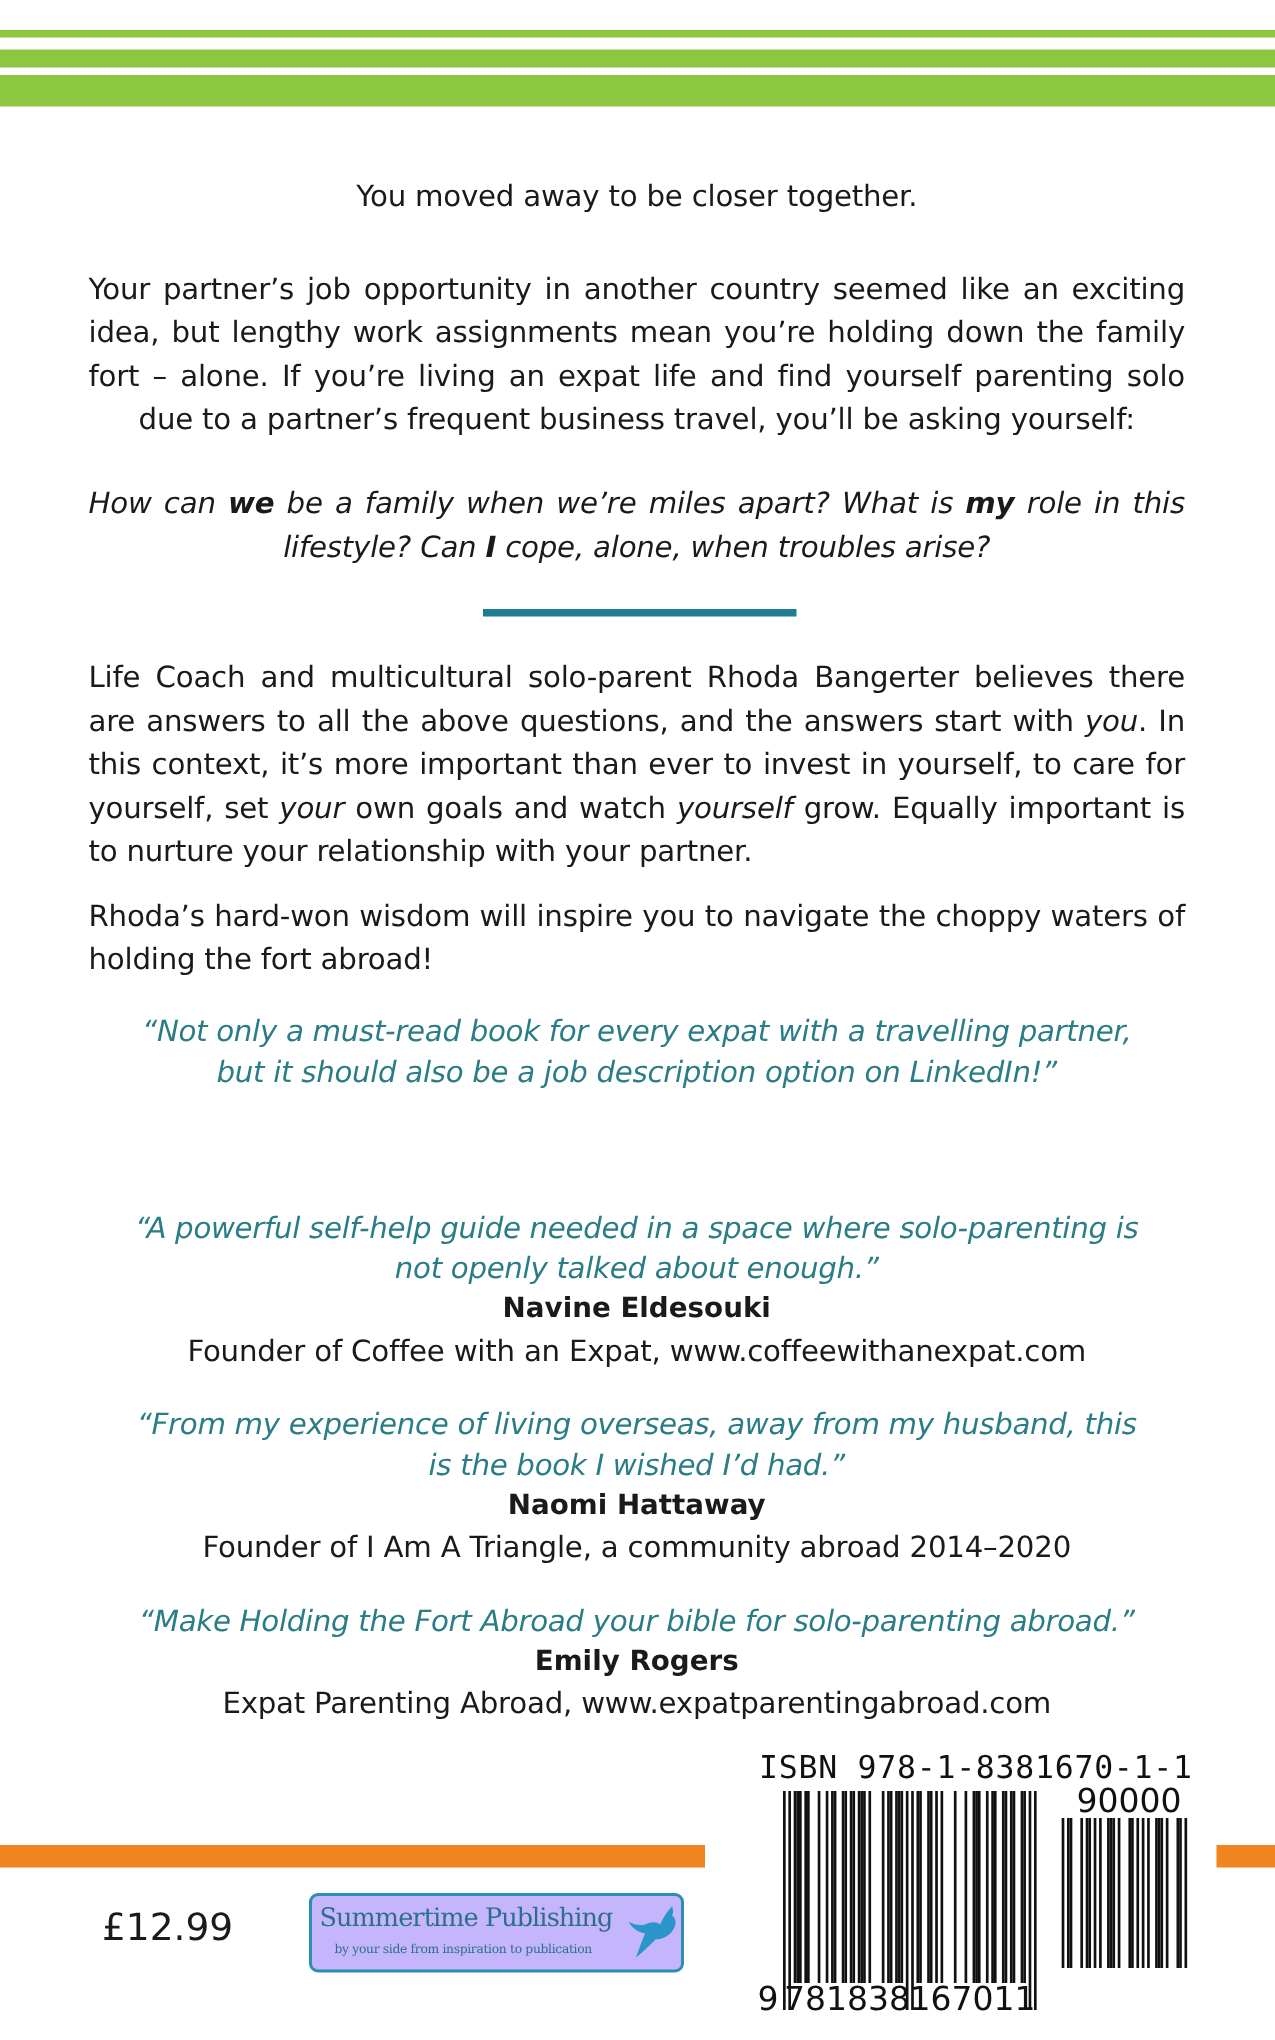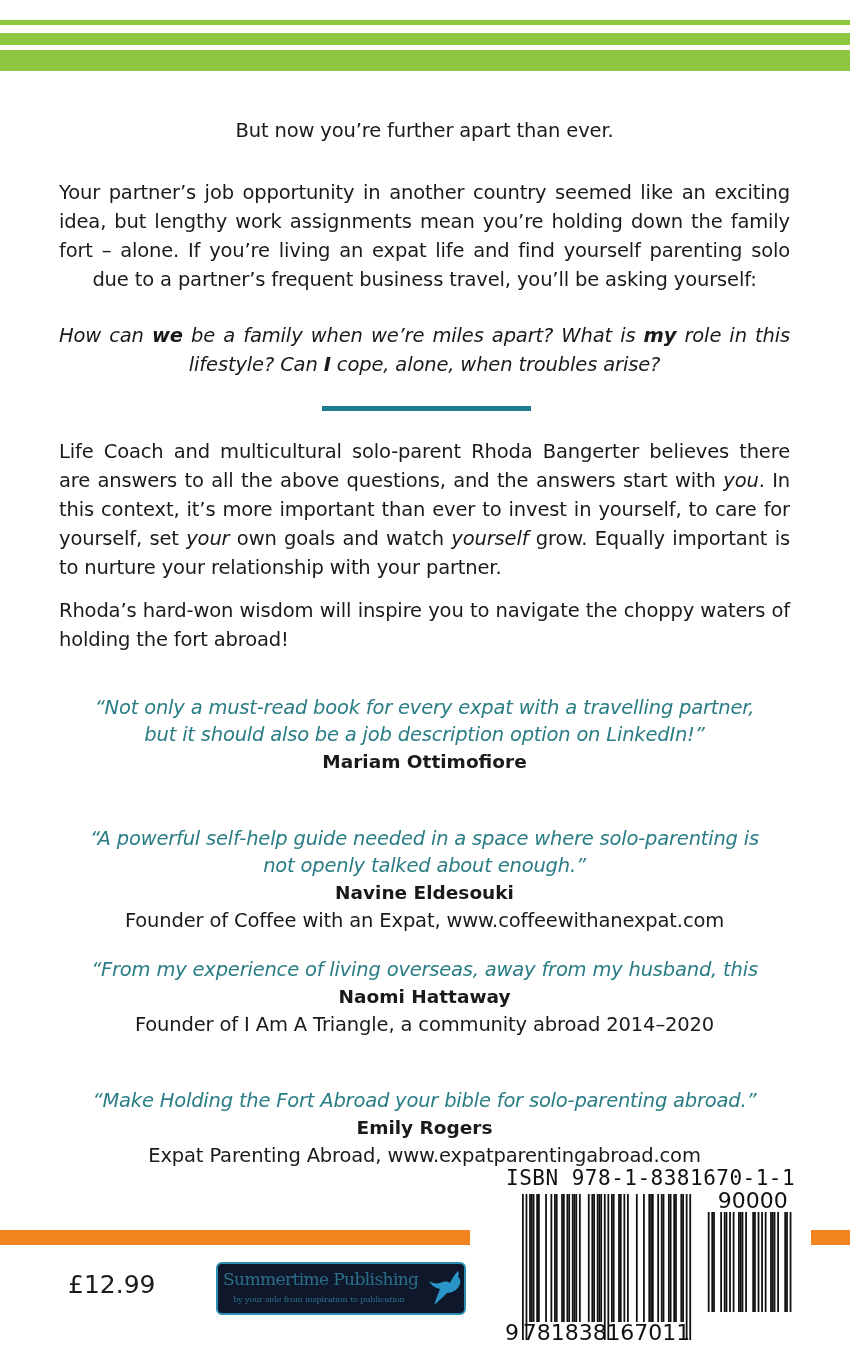--- a/index.html
+++ b/index.html
@@ -18,55 +18,55 @@
   em, .it { font-style: italic; }
   b { font-weight: bold; }
 
   #tagline { top: 116px; }
   #intro { top: 164px; margin-top: 14px; }
   #questions { top: 321px; }
   .divider { position: absolute; left: 322px; top: 406px; width: 209px; height: 5px; background: #1f7d91; }
   #bio { top: 437px; }
   #closing { top: 596px; }
 
-  .endorse { position: absolute; left: 59px; width: 731px; text-align: center; margin-top: 20px; }
+  .endorse { position: absolute; left: 59px; width: 731px; text-align: center; }
   .quote { color: #2a7d85; font-style: italic; font-size: 19.5px; line-height: 27px; margin: 0; letter-spacing: -0.2px; }
   .name { font-weight: bold; font-size: 18.5px; line-height: 27px; margin: 0; }
   .aff { font-size: 19.5px; line-height: 29px; margin: 0; letter-spacing: -0.15px; }
   #e1 { top: 674px; }
   #e2 { top: 805px; }
   #e3 { top: 936px; }
   #e4 { top: 1067px; }
 
   .orange-left { position: absolute; left: 0; top: 1230px; width: 470px; height: 15px; background: #f0841f; }
   .orange-right { position: absolute; left: 811px; top: 1230px; width: 39px; height: 15px; background: #f0841f; }
 
   #price { position: absolute; left: 68px; top: 1270px; font-size: 25px; color: #1a1a1a; }
 
-  .pub { position: absolute; left: 216px; top: 1262px; width: 246px; height: 49px;
-         border: 2px solid #2a8fb0; border-radius: 6px; background: #0f172a; }
+  .pub { position: absolute; left: 206px; top: 1262px; width: 246px; height: 49px;
+         border: 2px solid #2a8fb0; border-radius: 6px; background: #c4b5fd; }
   .pub-name { position: absolute; left: 5px; top: 5px; font-family: "DejaVu Serif", serif;
               font-size: 17px; color: #2b6f8a; letter-spacing: -0.6px; white-space: nowrap; }
   .pub-tag { position: absolute; left: 15px; top: 30px; font-family: "DejaVu Serif", serif;
              font-size: 8.2px; color: #2b6f8a; letter-spacing: -0.2px; white-space: nowrap; }
   .bird { position: absolute; right: 2px; top: 5px; width: 34px; height: 38px; }
 
   .isbn-text { position: absolute; left: 506px; top: 1166px; font-family: "DejaVu Sans Mono", monospace;
                font-size: 21px; letter-spacing: 0.5px; color: #111; white-space: nowrap; text-align: center; }
   #barcode { position: absolute; left: 495px; top: 1190px; width: 310px; height: 160px; }
 </style>
 </head>
 <body>
 
 <div class="stripe s1"></div>
 <div class="stripe s2"></div>
 <div class="stripe s3"></div>
 
 <div class="col" id="tagline">
-  <p class="p center">But now you’re further apart than ever.</p>
+  <p class="p center">You moved away to be closer together.</p>
 </div>
 
 <div class="col" id="intro">
   <p class="p justify">Your partner’s job opportunity in another country seemed like an exciting idea, but lengthy work assignments mean you’re holding down the family fort – alone. If you’re living an expat life and find yourself parenting solo due to a partner’s frequent business travel, you’ll be asking yourself:</p>
 </div>
 
 <div class="col" id="questions">
   <p class="p justify it"><span>How can </span><b>we</b><span> be a family when we’re miles apart? What is </span><b>my</b><span> role in this lifestyle? Can </span><b>I</b><span> cope, alone, when troubles arise?</span></p>
 </div>
 
@@ -76,32 +76,32 @@
   <p class="p justify-left"><span>Life Coach and multicultural solo-parent Rhoda Bangerter believes there are answers to all the above questions, and the answers start with </span><em>you</em><span>. In this context, it’s more important than ever to invest in yourself, to care for yourself, set </span><em>your</em><span> own goals and watch </span><em>yourself</em><span> grow. Equally important is to nurture your relationship with your partner.</span></p>
 </div>
 
 <div class="col" id="closing">
   <p class="p justify-left">Rhoda’s hard-won wisdom will inspire you to navigate the choppy waters of holding the fort abroad!</p>
 </div>
 
 <div class="endorse" id="e1">
   <p class="quote">“Not only a must-read book for every expat with a travelling partner,</p>
   <p class="quote">but it should also be a job description option on LinkedIn!”</p>
-  <p class="name">Mariam Ottimofiore</p>
 </div>
 
 <div class="endorse" id="e2">
   <p class="quote">“A powerful self-help guide needed in a space where solo-parenting is</p>
   <p class="quote">not openly talked about enough.”</p>
   <p class="name">Navine Eldesouki</p>
   <p class="aff">Founder of Coffee with an Expat, www.coffeewithanexpat.com</p>
 </div>
 
 <div class="endorse" id="e3">
   <p class="quote">“From my experience of living overseas, away from my husband, this</p>
+  <p class="quote">is the book I wished I’d had.”</p>
   <p class="name">Naomi Hattaway</p>
   <p class="aff">Founder of I Am A Triangle, a community abroad 2014–2020</p>
 </div>
 
 <div class="endorse" id="e4">
   <p class="quote">“Make Holding the Fort Abroad your bible for solo-parenting abroad.”</p>
   <p class="name">Emily Rogers</p>
   <p class="aff">Expat Parenting Abroad, www.expatparentingabroad.com</p>
 </div>
 

